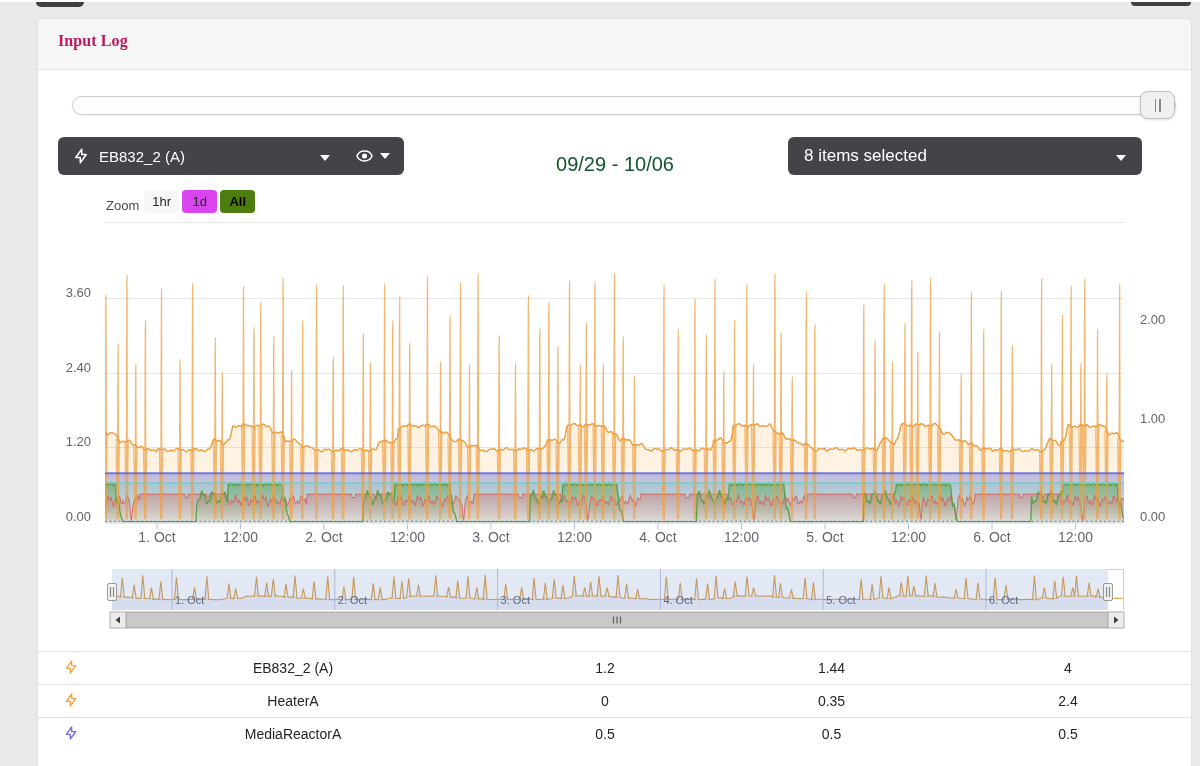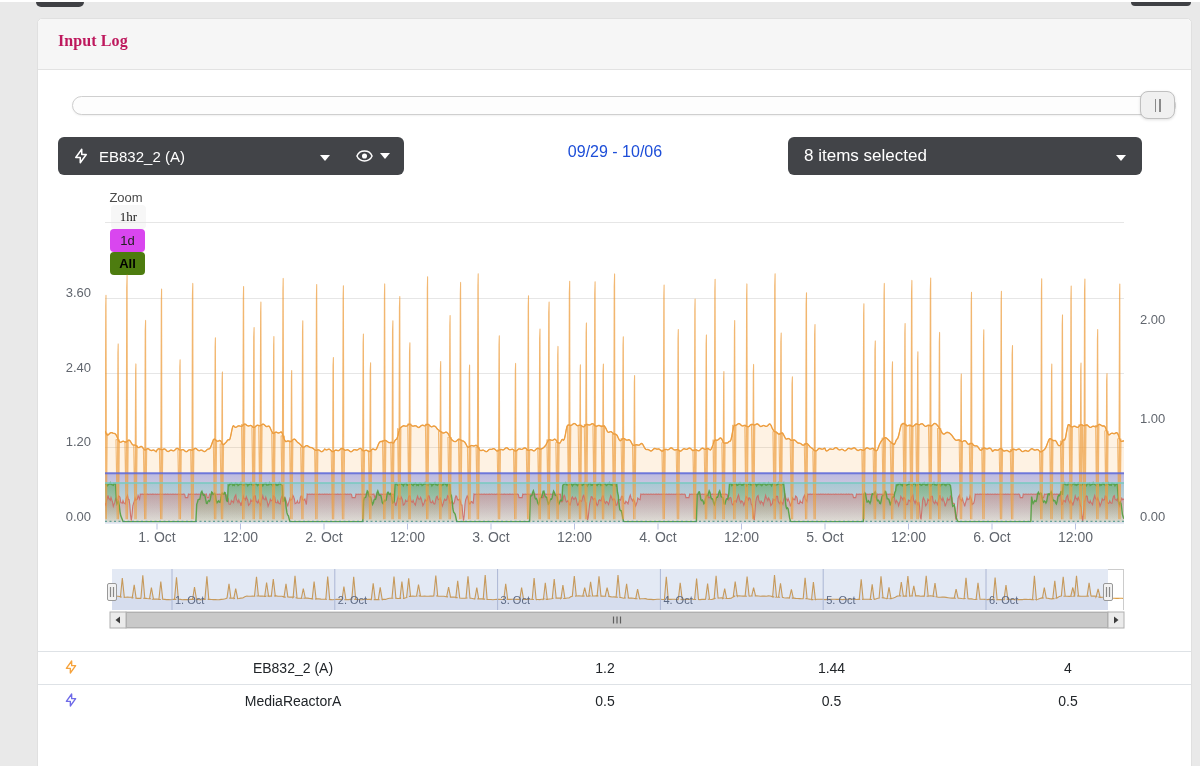--- a/index.html
+++ b/index.html
@@ -36,29 +36,29 @@
   <span style="font-size:15px;margin-left:9px;">EB832_2 (A)</span>
   <span style="margin-left:auto;"><span style="display:inline-block;width:0;height:0;border-left:5px solid transparent;border-right:5px solid transparent;border-top:6px solid #fff;"></span></span>
   <span style="margin-left:26px;display:flex;align-items:center;gap:7px;">
       <svg width="17" height="12" viewBox="0 0 20 14">
         <path d="M10 1.2C5.6 1.2 2.3 4.2 1.1 7c1.2 2.8 4.5 5.8 8.9 5.8s7.7-3 8.9-5.8C17.7 4.2 14.4 1.2 10 1.2z" fill="none" stroke="#fff" stroke-width="1.7"></path>
         <circle cx="10" cy="7" r="3" fill="#fff"></circle>
       </svg>
       <span style="display:inline-block;width:0;height:0;border-left:5px solid transparent;border-right:5px solid transparent;border-top:6px solid #fff;"></span>
     </span>
 </div>
-<div class="abs" style="left:500px;top:133px;width:230px;height:38px;display:flex;align-items:center;justify-content:center;font-size:16px;color:#1d4ed8;">09/29 - 10/06</div>
+<div class="abs" style="left:500px;top:145px;width:230px;height:38px;display:flex;align-items:center;justify-content:center;font-size:20px;color:#14532d;">09/29 - 10/06</div>
 <div class="darkbtn" style="left:788px;top:137px;width:354px;height:38px;padding:0 16px;">
   <span style="font-size:17px;">8 items selected</span>
   <span style="margin-left:auto;"><span style="display:inline-block;width:0;height:0;border-left:5px solid transparent;border-right:5px solid transparent;border-top:6px solid #fff;"></span></span>
 </div>
 
-<div class="abs" style="left:106px;top:190px;height:23px;display:flex;align-items:center;font-size:13px;color:#4a4a4a;flex-direction:column;">
+<div class="abs" style="left:106px;top:190px;height:23px;display:flex;align-items:flex-end;font-size:13px;color:#4a4a4a;">
   <span>Zoom</span>
-  <span style="display:inline-block;margin-left:5px;width:35px;text-align:center;padding:4px 0;background:#f7f7f7;border-radius:4px;color:#222;font-family:Liberation Serif, serif;">1hr</span>
+  <span style="display:inline-block;margin-left:5px;width:35px;text-align:center;padding:4px 0;background:#f7f7f7;border-radius:4px;color:#222;">1hr</span>
   <span style="display:inline-block;margin-left:3px;width:35px;text-align:center;padding:4px 0;background:#d946ef;border-radius:4px;color:#222;">1d</span>
   <span style="display:inline-block;margin-left:3px;width:35px;text-align:center;padding:4px 0;background:#4d7c0f;border-radius:4px;color:#000;font-weight:700;">All</span>
 </div>
 
 <div class="abs" style="left:38px;top:651px;width:1153px;">
 <table>
 <colgroup>
         <col style="width:56px">
         <col style="width:398px">
         <col style="width:226px">
@@ -67,20 +67,29 @@
       </colgroup>
 <tbody>
 <tr>
           <td><svg width="16" height="16" viewBox="0 0 24 24" fill="none">
               <path d="M13 3 L13 10 L19 10 L11 21 L11 14 L5 14 Z" stroke="#f6a33c" stroke-width="2" stroke-linejoin="round" stroke-linecap="round"></path>
             </svg></td>
           <td>EB832_2 (A)</td>
           <td>1.2</td>
           <td>1.44</td>
           <td>4</td>
+        </tr>
+<tr>
+          <td><svg width="16" height="16" viewBox="0 0 24 24" fill="none">
+              <path d="M13 3 L13 10 L19 10 L11 21 L11 14 L5 14 Z" stroke="#f6a33c" stroke-width="2" stroke-linejoin="round" stroke-linecap="round"></path>
+            </svg></td>
+          <td>HeaterA</td>
+          <td>0</td>
+          <td>0.35</td>
+          <td>2.4</td>
         </tr>
 <tr>
           <td><svg width="16" height="16" viewBox="0 0 24 24" fill="none">
               <path d="M13 3 L13 10 L19 10 L11 21 L11 14 L5 14 Z" stroke="#6f6be8" stroke-width="2" stroke-linejoin="round" stroke-linecap="round"></path>
             </svg></td>
           <td>MediaReactorA</td>
           <td>0.5</td>
           <td>0.5</td>
           <td>0.5</td>
         </tr>

